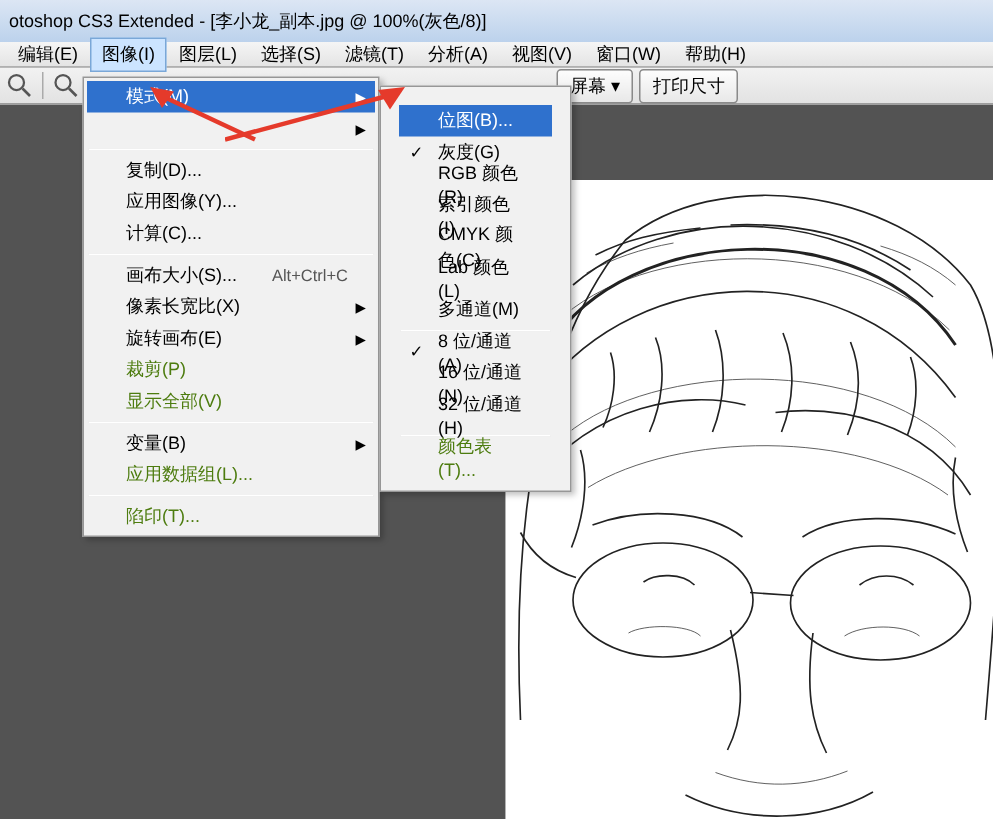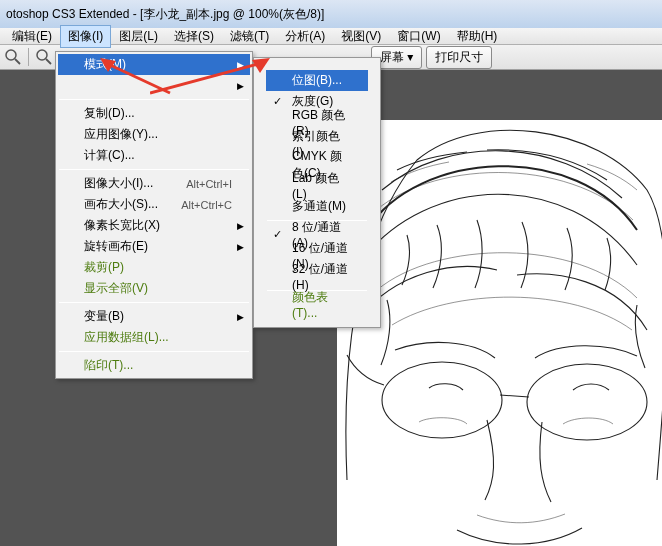--- a/index.html
+++ b/index.html
@@ -116,24 +116,20 @@
       <span class="menu-label">复制(D)...</span>
     </div>
   <div class="menu-row">
       <span class="menu-label">应用图像(Y)...</span>
     </div>
   <div class="menu-row">
       <span class="menu-label">计算(C)...</span>
     </div>
   <div class="menu-sep"></div>
   <div class="menu-row">
-    <span class="menu-label">图像大小(I)...</span>
-    <span class="menu-shortcut">Alt+Ctrl+I</span>
-  </div>
-  <div class="menu-row">
     <span class="menu-label">画布大小(S)...</span>
     <span class="menu-shortcut">Alt+Ctrl+C</span>
   </div>
   <div class="menu-row">
     <span class="menu-label">像素长宽比(X)</span>
     <span class="menu-arrow">▶</span>
   </div>
   <div class="menu-row">
     <span class="menu-label">旋转画布(E)</span>
     <span class="menu-arrow">▶</span>

